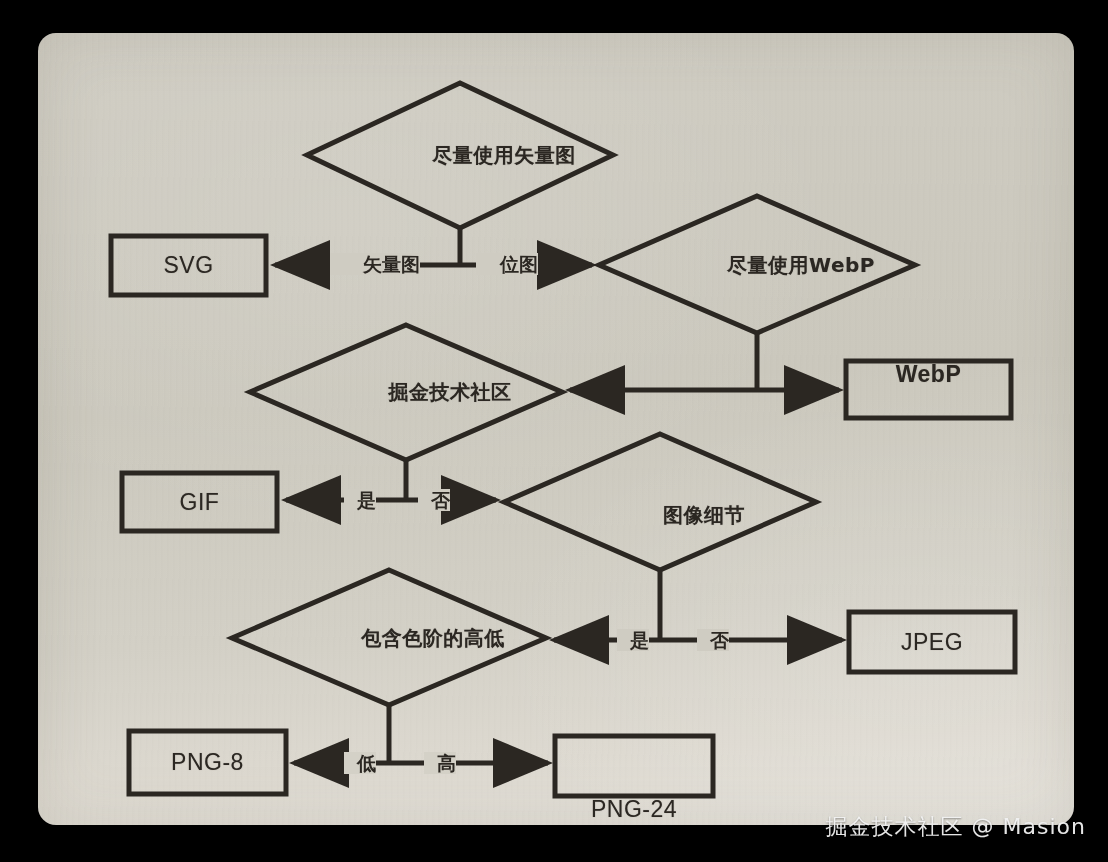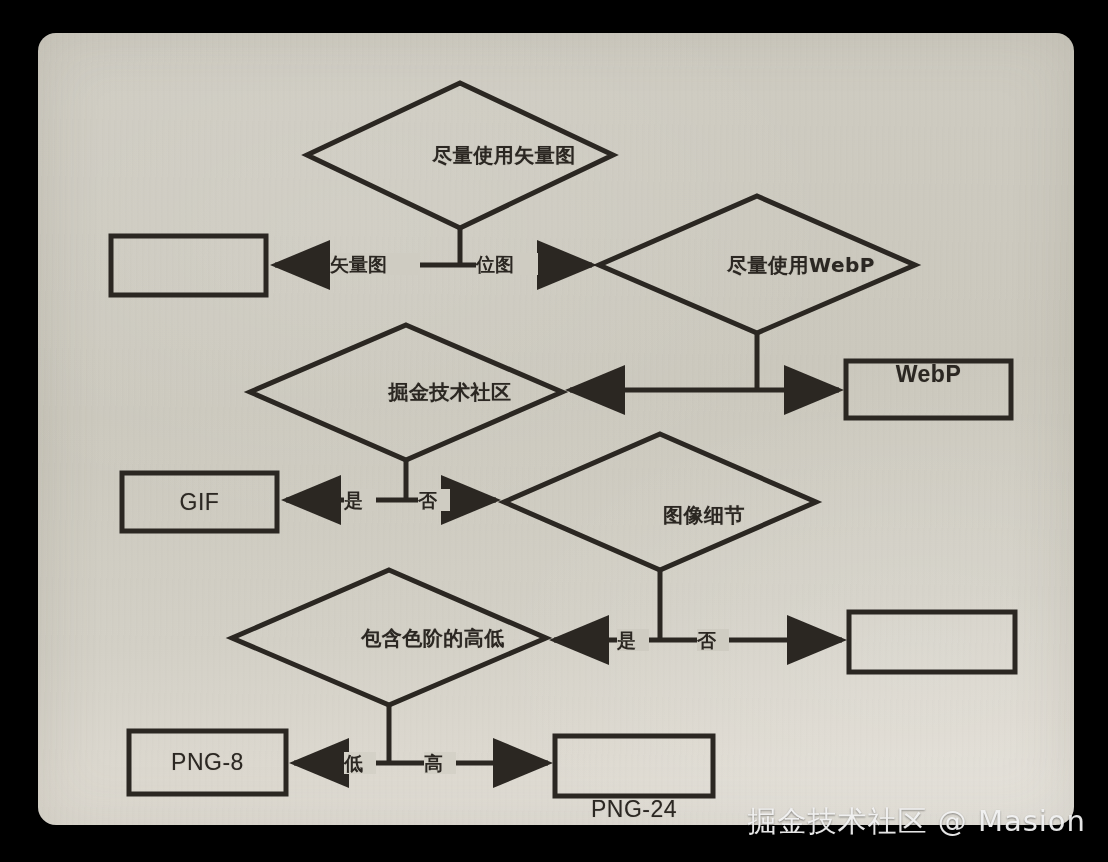--- a/index.html
+++ b/index.html
@@ -57,32 +57,32 @@
     text-shadow: 0 0 1px rgba(60,55,48,0.35);
     pointer-events: none;
   }
   .node-label.cn { font-family: "DejaVu Sans", "Liberation Sans", sans-serif; font-weight: 600; margin-left: 44px; }
   .node-label.en { font-family: "Liberation Sans", "DejaVu Sans", sans-serif; font-weight: 400; font-size: 23px; }
   .edge-label {
     position: absolute;
     color: #2b2722;
     font-size: 19px;
     line-height: 22px;
-    text-align: left;
+    text-align: right;
     font-family: "DejaVu Sans", "Liberation Sans", sans-serif;
     font-weight: 600;
     white-space: pre;
     pointer-events: none;
   }
   #watermark {
     position: absolute;
     right: 22px;
     bottom: 20px;
     color: #f2f2f2;
-    font-size: 29px;
+    font-size: 22px;
     font-family: "DejaVu Sans", "Liberation Sans", sans-serif;
     letter-spacing: 1px;
     opacity: 0.95;
     text-shadow: 0 1px 2px rgba(0,0,0,0.45);
   }
 </style>
 </head>
 <body>
 
 <div id="root">
@@ -147,33 +147,35 @@
       <path d="M389,705 L389,763"></path>
 
       <path d="M389,763 L294,763" marker-end="url(#arrow)"></path>
 
       <path d="M389,763 L548,763" marker-end="url(#arrow)"></path>
     </g>
   </svg>
 
   <div class="node-label cn" style="left:310px; top:143px; width:300px;">尽量使用矢量图</div>
 
+  <div class="node-label en" style="left:111px; top:253px; width:155px;">SVG</div>
 
   <div class="node-label cn" style="left:607px; top:253px; width:300px;">尽量使用WebP</div>
 
   <div class="node-label cn" style="left:256px; top:380px; width:300px;">掘金技术社区</div>
 
   <div class="node-label en" style="left:846px; top:362px; width:165px;font-weight:bold;">WebP</div>
 
   <div class="node-label en" style="left:122px; top:490px; width:155px;">GIF</div>
 
   <div class="node-label cn" style="left:510px; top:503px; width:300px;">图像细节</div>
 
   <div class="node-label cn" style="left:239px; top:626px; width:300px;">包含色阶的高低</div>
 
+  <div class="node-label en" style="left:849px; top:630px; width:166px;">JPEG</div>
 
   <div class="node-label en" style="left:129px; top:750px; width:157px;">PNG-8</div>
 
   <div class="node-label en" style="left:555px; top:797px; width:158px;">PNG-24</div>
 
   <div class="edge-label" style="left:330px; top:253px; width:90px; background:#cfccc2;">矢量图</div>
 
   <div class="edge-label" style="left:476px; top:253px; width:62px; background:#cfccc2;">位图</div>
 
   <div class="edge-label" style="left:344px; top:489px; width:32px; background:#cfccc2;">是</div>

